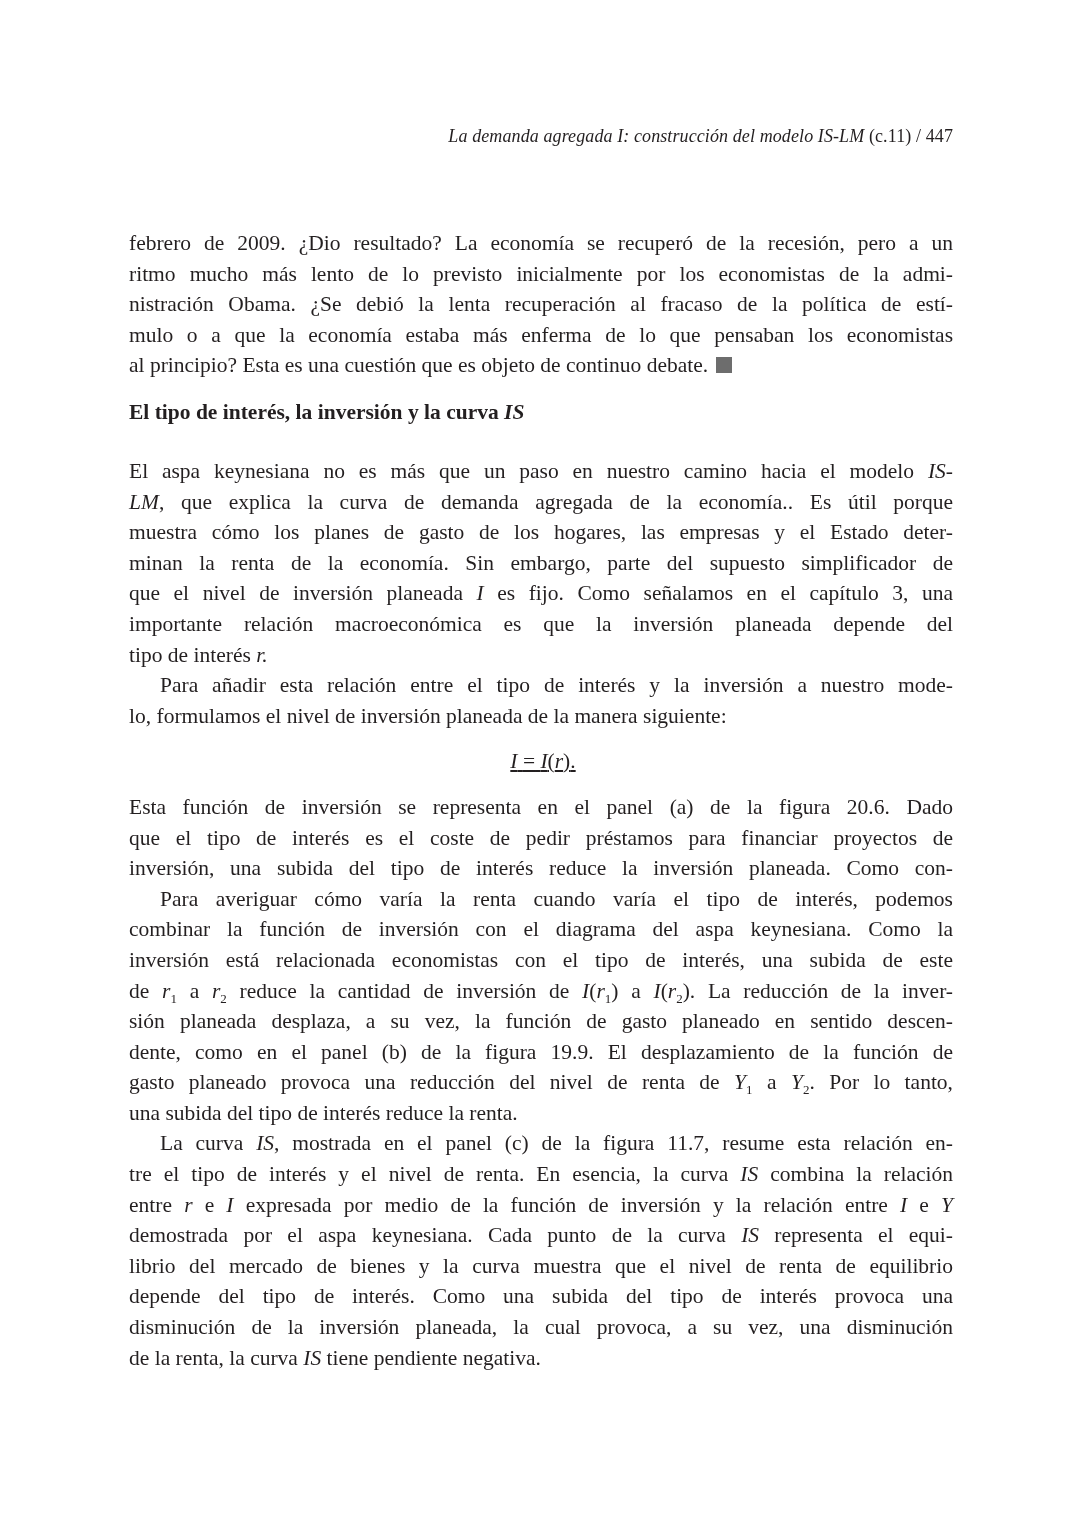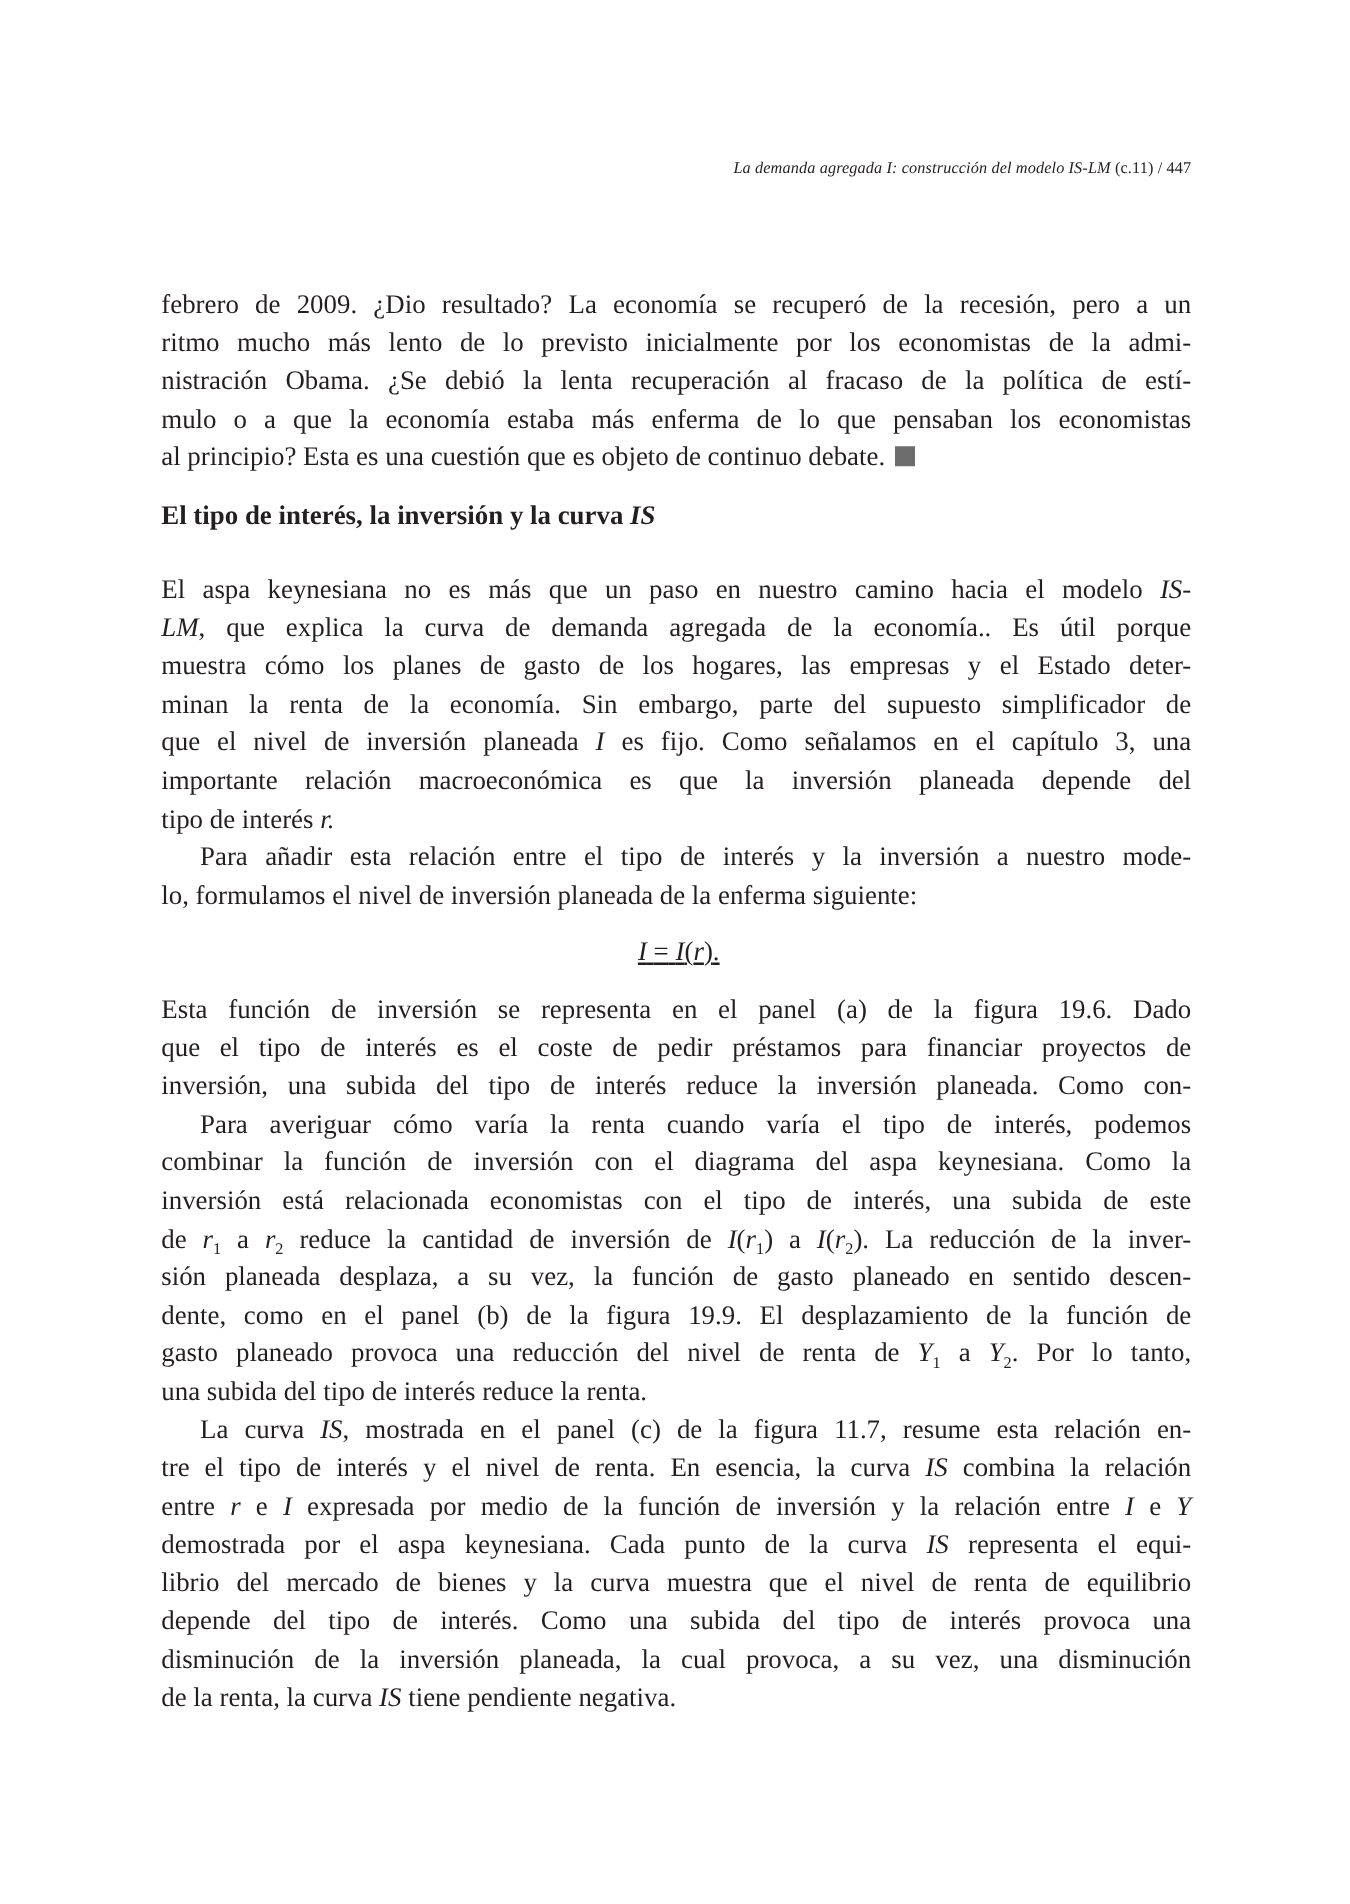--- a/index.html
+++ b/index.html
@@ -1,18 +1,18 @@
 <!DOCTYPE html>
 <html><head>
 <meta charset="utf-8">
 <style>
   html, body { margin: 0; padding: 0; background: #ffffff; }
   body { width: 1080px; height: 1523px; position: relative; overflow: hidden;
          font-family: "Liberation Serif", "DejaVu Serif", serif; color: #231f20; }
-  .running-head { position: absolute; top: 126px; right: 127px; font-size: 13px;
+  .running-head { position: absolute; top: 126px; right: 127px; font-size: 18px;
                   letter-spacing: 0.1px; white-space: nowrap; text-align: right; }
   .running-head .title { font-style: italic; }
   .col { position: absolute; left: 129px; width: 824px; font-size: 21.5px; line-height: 30.6px; }
   .line { display: block; text-align: justify; text-align-last: justify; white-space: nowrap; height: 30.6px; }
   .line.last { text-align-last: left; }
   .line.indent { padding-left: 31px; }
   .line span { white-space: pre; }
   i { font-style: italic; }
   sub { font-size: 13px; vertical-align: -5px; line-height: 0; }
   .end-mark { display: inline-block; width: 16px; height: 16px; background: #6d6d6d; vertical-align: -1px; margin-left: 8px; }
@@ -49,33 +49,33 @@
     <span class="line"><span id="p1l1"><i>LM</i>, que explica la curva de demanda agregada de la economía.. Es útil porque</span></span>
     <span class="line"><span>muestra cómo los planes de gasto de los hogares, las empresas y el Estado deter-</span></span>
     <span class="line"><span>minan la renta de la economía. Sin embargo, parte del supuesto simplificador de</span></span>
     <span class="line"><span id="p1l4">que el nivel de inversión planeada <i>I</i> es fijo. Como señalamos en el capítulo 3, una</span></span>
     <span class="line"><span>importante relación macroeconómica es que la inversión planeada depende del</span></span>
     <span class="line last"><span id="p1l6">tipo de interés <i>r.</i></span></span>
   </div>
 
   <div>
     <span class="line indent"><span>Para añadir esta relación entre el tipo de interés y la inversión a nuestro mode-</span></span>
-    <span class="line last"><span>lo, formulamos el nivel de inversión planeada de la enferma siguiente:</span></span>
+    <span class="line last"><span>lo, formulamos el nivel de inversión planeada de la manera siguiente:</span></span>
   </div>
 
   <div class="equation">
     <span class="eq-inner">
       <i>I</i>
       <span>=</span>
       <i>I</i>(<i>r</i>)<span>.</span>
     </span>
   </div>
 
   <div>
-    <span class="line"><span>Esta función de inversión se representa en el panel (a) de la figura 19.6. Dado</span></span>
+    <span class="line"><span>Esta función de inversión se representa en el panel (a) de la figura 20.6. Dado</span></span>
     <span class="line"><span>que el tipo de interés es el coste de pedir préstamos para financiar proyectos de</span></span>
     <span class="line"><span>inversión, una subida del tipo de interés reduce la inversión planeada. Como con-</span></span>
   </div>
 
   <div>
     <span class="line indent"><span>Para averiguar cómo varía la renta cuando varía el tipo de interés, podemos</span></span>
     <span class="line"><span>combinar la función de inversión con el diagrama del aspa keynesiana. Como la</span></span>
     <span class="line"><span>inversión está relacionada economistas con el tipo de interés, una subida de este</span></span>
     <span class="line"><span id="p4l3">de <i>r</i><sub>1</sub> a <i>r</i><sub>2</sub> reduce la cantidad de inversión de <i>I</i>(<i>r</i><sub>1</sub>) a <i>I</i>(<i>r</i><sub>2</sub>). La reducción de la inver-</span></span>
     <span class="line"><span>sión planeada desplaza, a su vez, la función de gasto planeado en sentido descen-</span></span>

